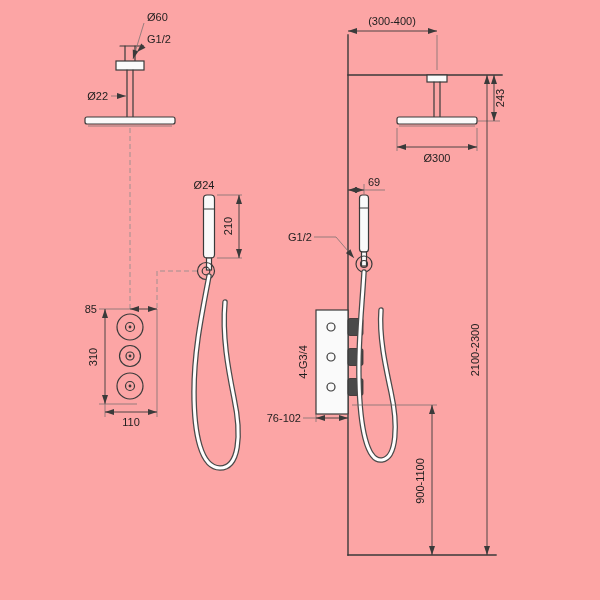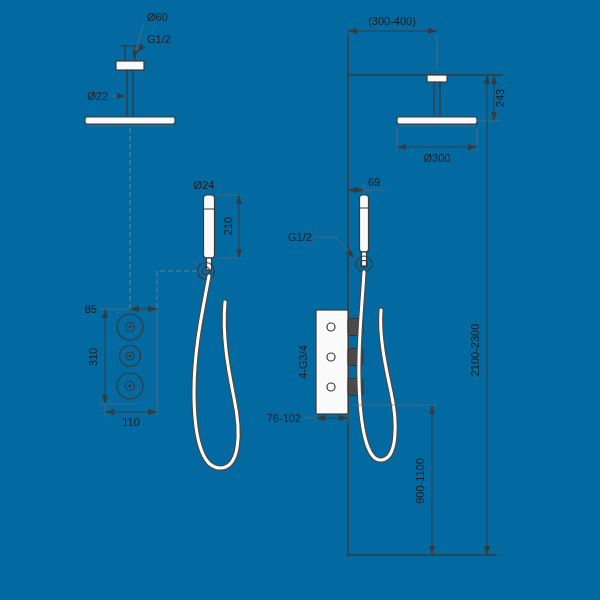--- a/index.html
+++ b/index.html
@@ -1,17 +1,17 @@
 <!DOCTYPE html>
 <html><head>
 <meta charset="utf-8">
 <style>
   html,body{margin:0;padding:0;background:#ffffff;}
   .canvas{
-    width:600px;height:600px;background:#0369a1;position:relative;overflow:hidden;
+    width:600px;height:600px;background:#fca5a5;position:relative;overflow:hidden;
     font-family:"Liberation Sans", sans-serif;
   }
   svg{display:block;}
   text{
     font-family:"Liberation Sans", sans-serif;
     font-size:11px;
     fill:#1e1e1e;
   }
   .part{stroke:#3a3a3a;stroke-width:1.2;fill:none;stroke-linecap:round;}
   .partfill{stroke:#3a3a3a;stroke-width:1.2;fill:#fafafa;}

